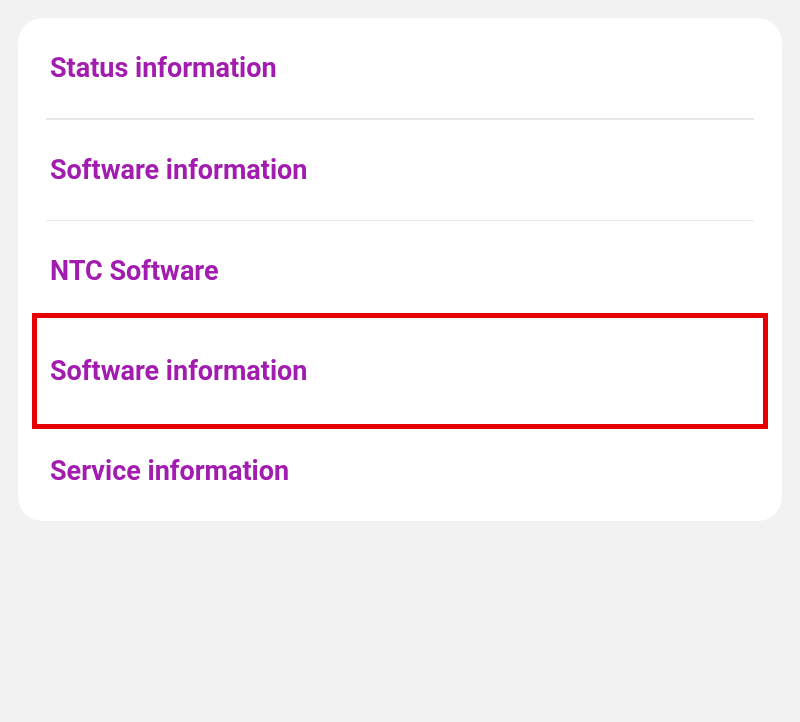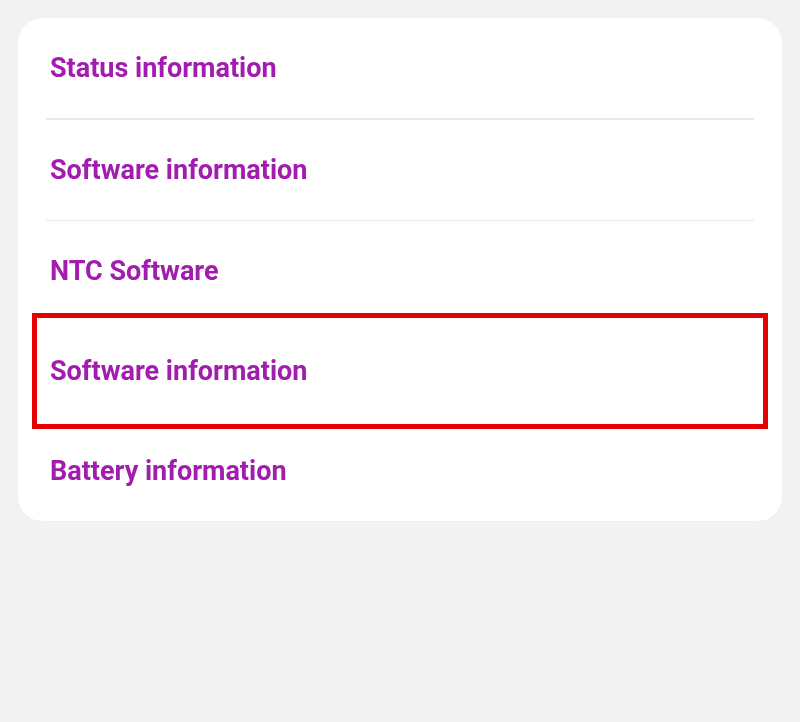--- a/index.html
+++ b/index.html
@@ -76,17 +76,17 @@
 
   <div class="item-wrapper">
     <div class="highlight-box"></div>
     <div class="list-item">
       <span>Software information</span>
     </div>
   </div>
 
   <div class="item-wrapper">
     <div class="list-item">
-      <span>Battery information</span>
+      <span>Service information</span>
     </div>
   </div>
 
 </div>
 
 </body></html>

